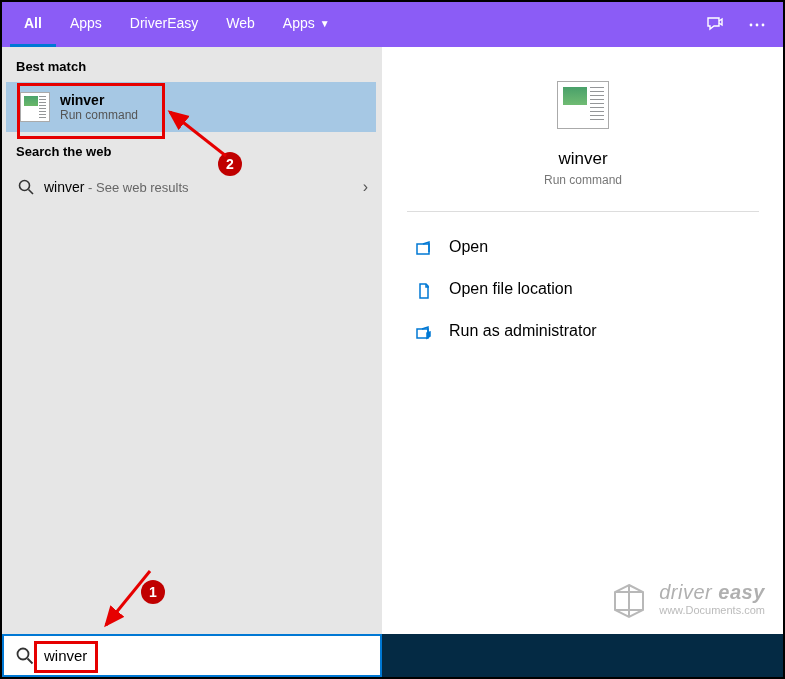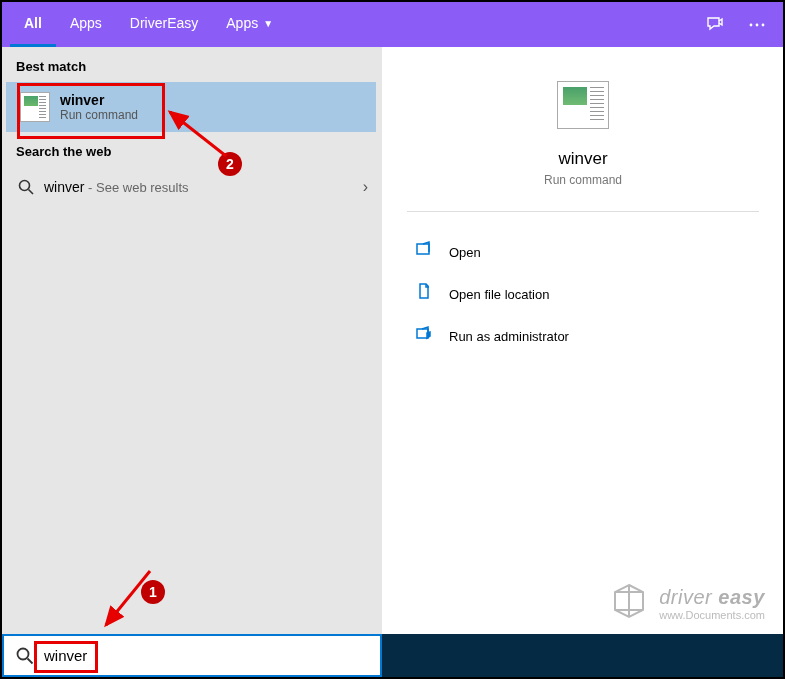--- a/index.html
+++ b/index.html
@@ -30,34 +30,34 @@
     .web-text .gray { color: #666; font-size: 13px; margin-top: 7px; }
     .web-row .chev { margin-left: auto; color: #555; font-size: 16px; }
 
     .right-pane { flex: 1; background: #fff; display: flex; flex-direction: column; padding: 20px 0; border-left: 1px solid #fff; }
     .preview-card { margin: 0 24px; padding-top: 10px; padding-bottom: 24px; display: flex; flex-direction: column; align-items: center; border-bottom: 1px solid #ddd; }
     .preview-icon { width: 56px; height: 56px; display: flex; align-items: center; justify-content: center; margin-bottom: 16px; position: relative; }
     .preview-title { font-size: 17px; font-weight: 400; margin-bottom: 4px; }
     .preview-sub { font-size: 12px; color: #777; }
 
     .actions { margin-top: 16px; padding: 0 24px; display: flex; flex-direction: column; }
-    .action-row { display: flex; align-items: flex-end; padding: 10px 6px; cursor: pointer; font-size: 13px; }
+    .action-row { display: flex; align-items: flex-start; padding: 10px 6px; cursor: pointer; font-size: 16px; }
     .action-icon { width: 22px; height: 22px; display: flex; align-items: center; justify-content: center; margin-right: 14px; color: #0078d4; }
 
     .search-bar { position: absolute; left: 0; bottom: 0; width: 100%; height: 43px; display: flex; }
     .search-input-wrap { width: 380px; height: 100%; background: #fff; display: flex; align-items: center; padding: 0 12px; border: 2px solid #0078d4; }
     .search-glass { width: 18px; height: 18px; margin-right: 10px; color: #333; }
     .search-input { border: none; outline: none; font-size: 15px; flex: 1; }
     .search-dark { flex: 1; background: #042a44; }
     .red-box-search { position: absolute; border: 3px solid #e60000; pointer-events: none; left: 32px; bottom: 4px; width: 64px; height: 32px; }
 
     .annotation-badge { position: absolute; width: 24px; height: 24px; border-radius: 50%; background: #c00000; color: #fff; font-weight: 700; font-size: 14px; display: flex; align-items: center; justify-content: center; pointer-events: none; }
     .arrow { position: absolute; pointer-events: none; }
     
-    .watermark { position: absolute; right: 18px; bottom: 56px; text-align: left; color: #b0b0b0; pointer-events: none; display:flex; align-items:flex-end; gap:10px;}
+    .watermark { position: absolute; right: 18px; bottom: 56px; text-align: left; color: #b0b0b0; pointer-events: none; display:flex; align-items:flex-start; gap:10px;}
     .watermark .logo { width: 40px; height: 40px; }
     .watermark .txt1 { font-size: 20px; font-style: italic; font-weight: 300; letter-spacing: 0.5px; }
     .watermark .txt1 b { font-weight: 600; font-style: italic; }
     .watermark .txt2 { font-size: 11px; color: #bbb; }
 
     
     .winicon-small { width:30px; height:30px; background:#fff; border:1px solid #aaa; position:relative; display:flex; }
     .winicon-small::before { content:""; position:absolute; left:3px; top:3px; width:14px; height:10px; background:linear-gradient(#4aa36c,#6ab768); }
     .winicon-small::after { content:""; position:absolute; right:3px; top:3px; width:7px; height:22px; background:repeating-linear-gradient(#949698 0 1px, transparent 1px 3px); }
     .winicon-big { width:52px; height:48px; background:#fff; border:1px solid #aaa; position:relative; }
@@ -65,20 +65,21 @@
     .winicon-big::after { content:""; position:absolute; right:4px; top:5px; width:14px; height:36px; background:repeating-linear-gradient(#949698 0 1px, transparent 1px 4px); }
   </style>
 </head>
 <body>
 
 <div class="header">
   <div class="header-tabs">
     <div class="header-tab active">All</div>
     <div class="header-tab">Apps</div>
     <div class="header-tab">DriverEasy</div>
+    <div class="header-tab">Web</div>
     <div class="header-tab">
       <span>Apps</span>
       <span class="caret">▼</span>
     </div>
   </div>
   <div class="header-right">
     <div class="header-icon-btn">
       <svg width="20" height="20" viewBox="0 0 20 20" fill="none" stroke="#fff" stroke-width="1.4">
           <path d="M3 3h11v8H9l-4 3v-3H3z"></path>
           <path d="M14 6l3-2v6l-3-2"></path>

